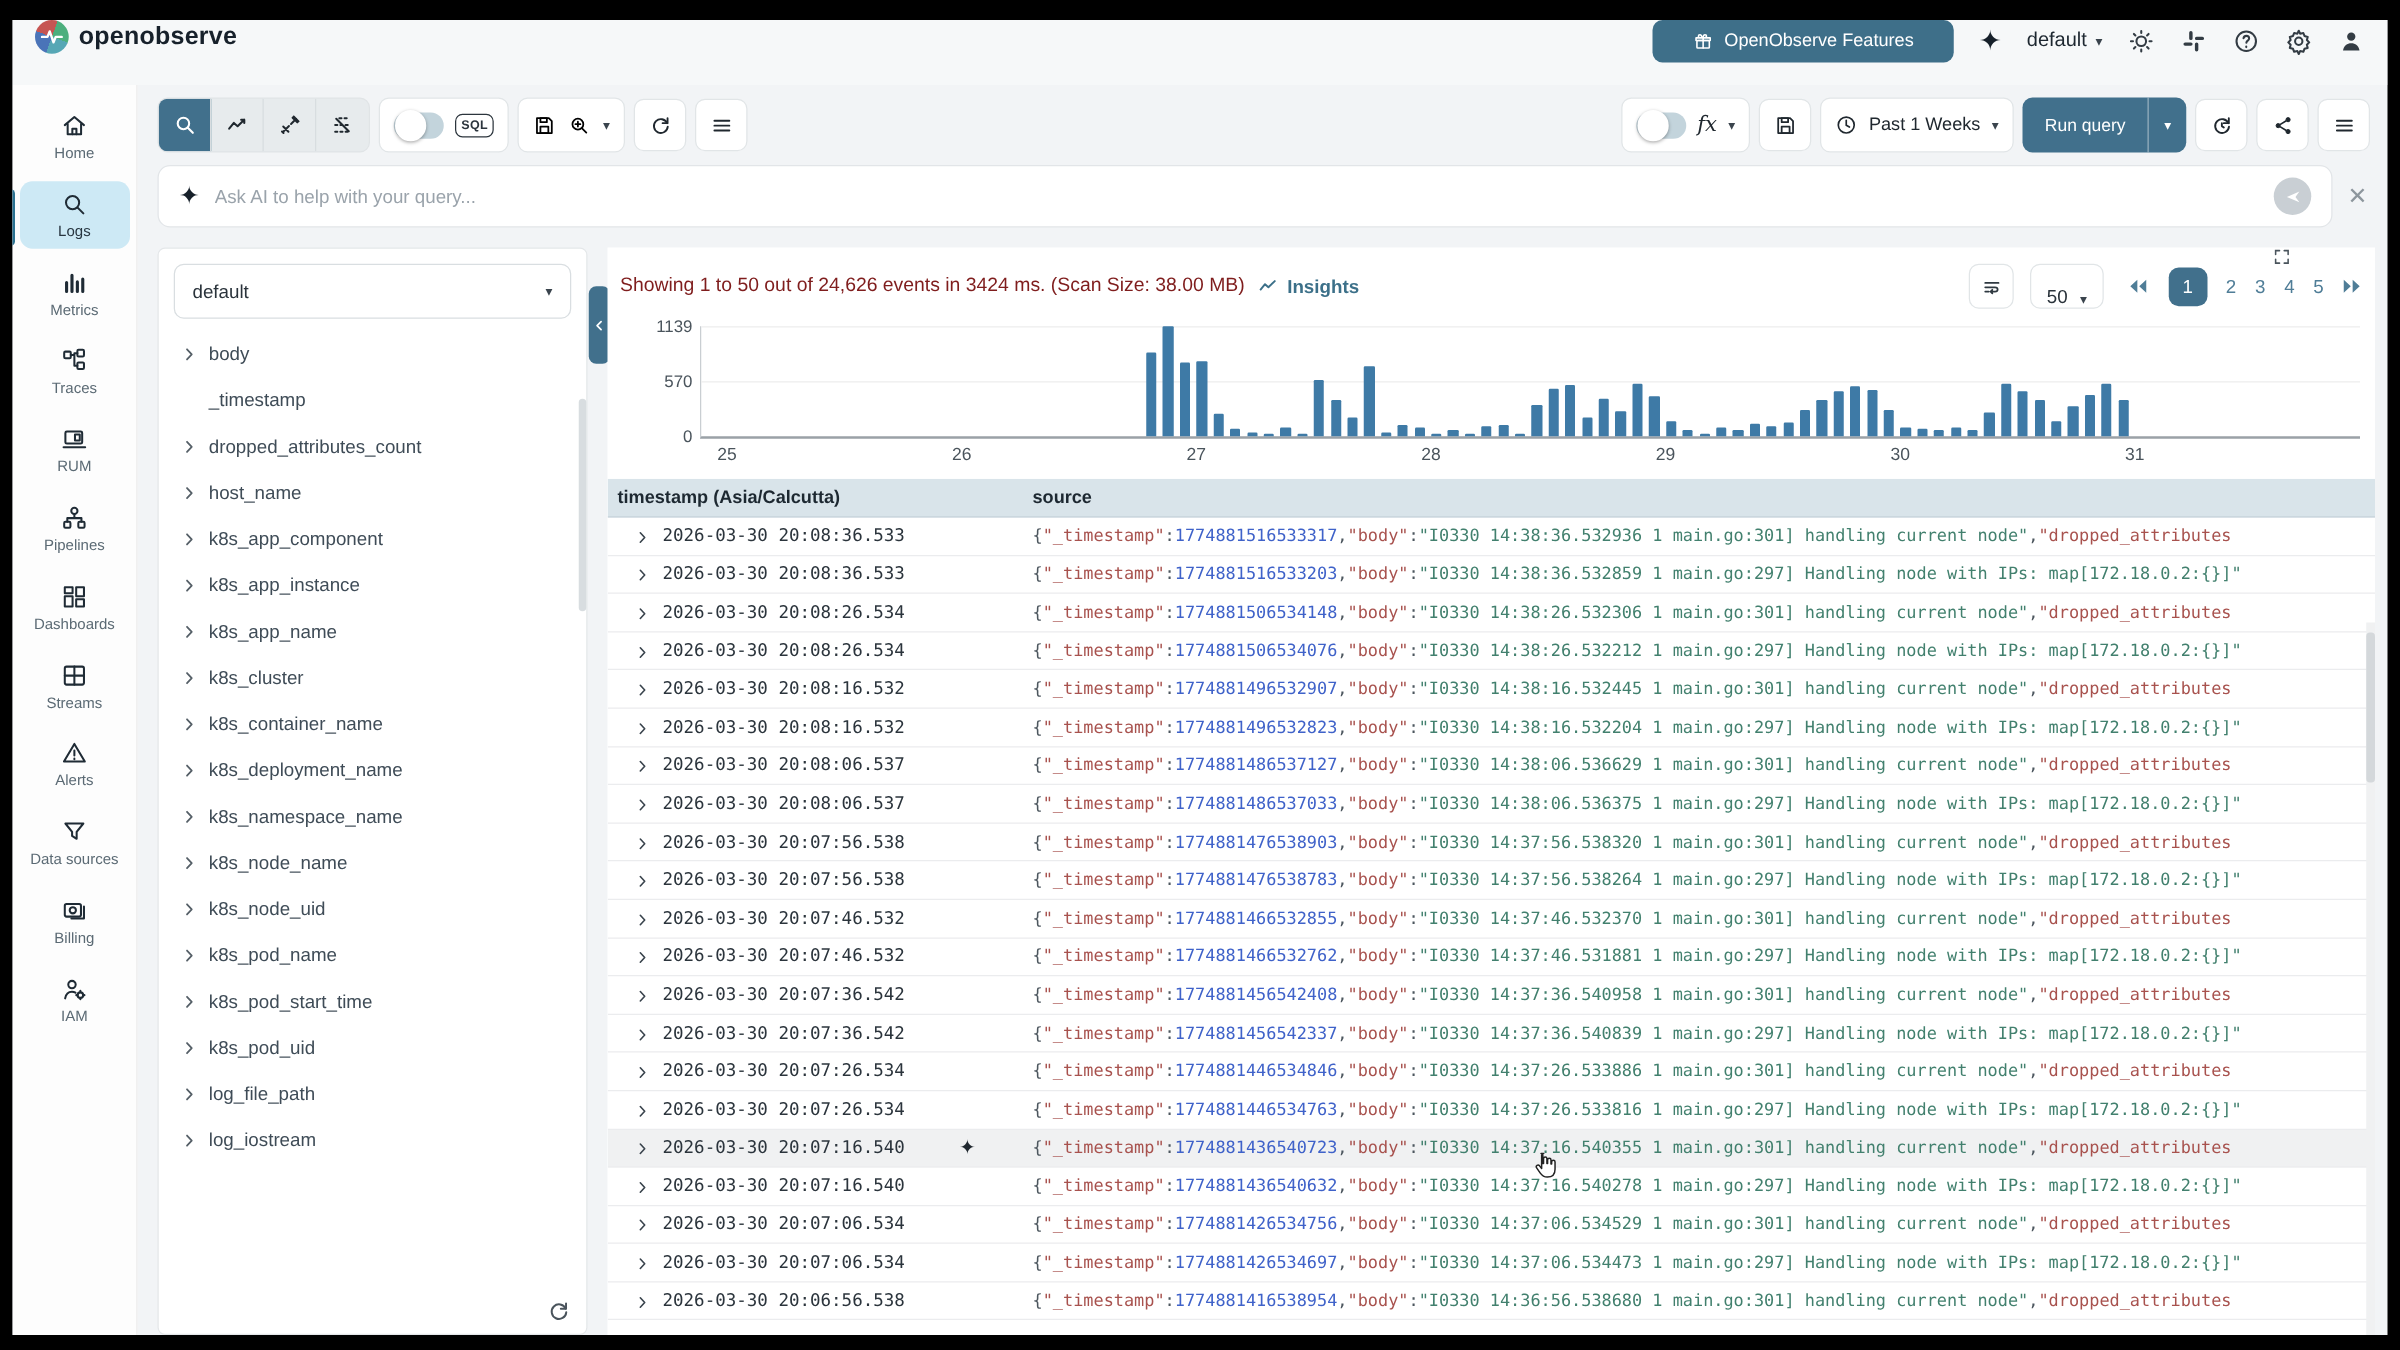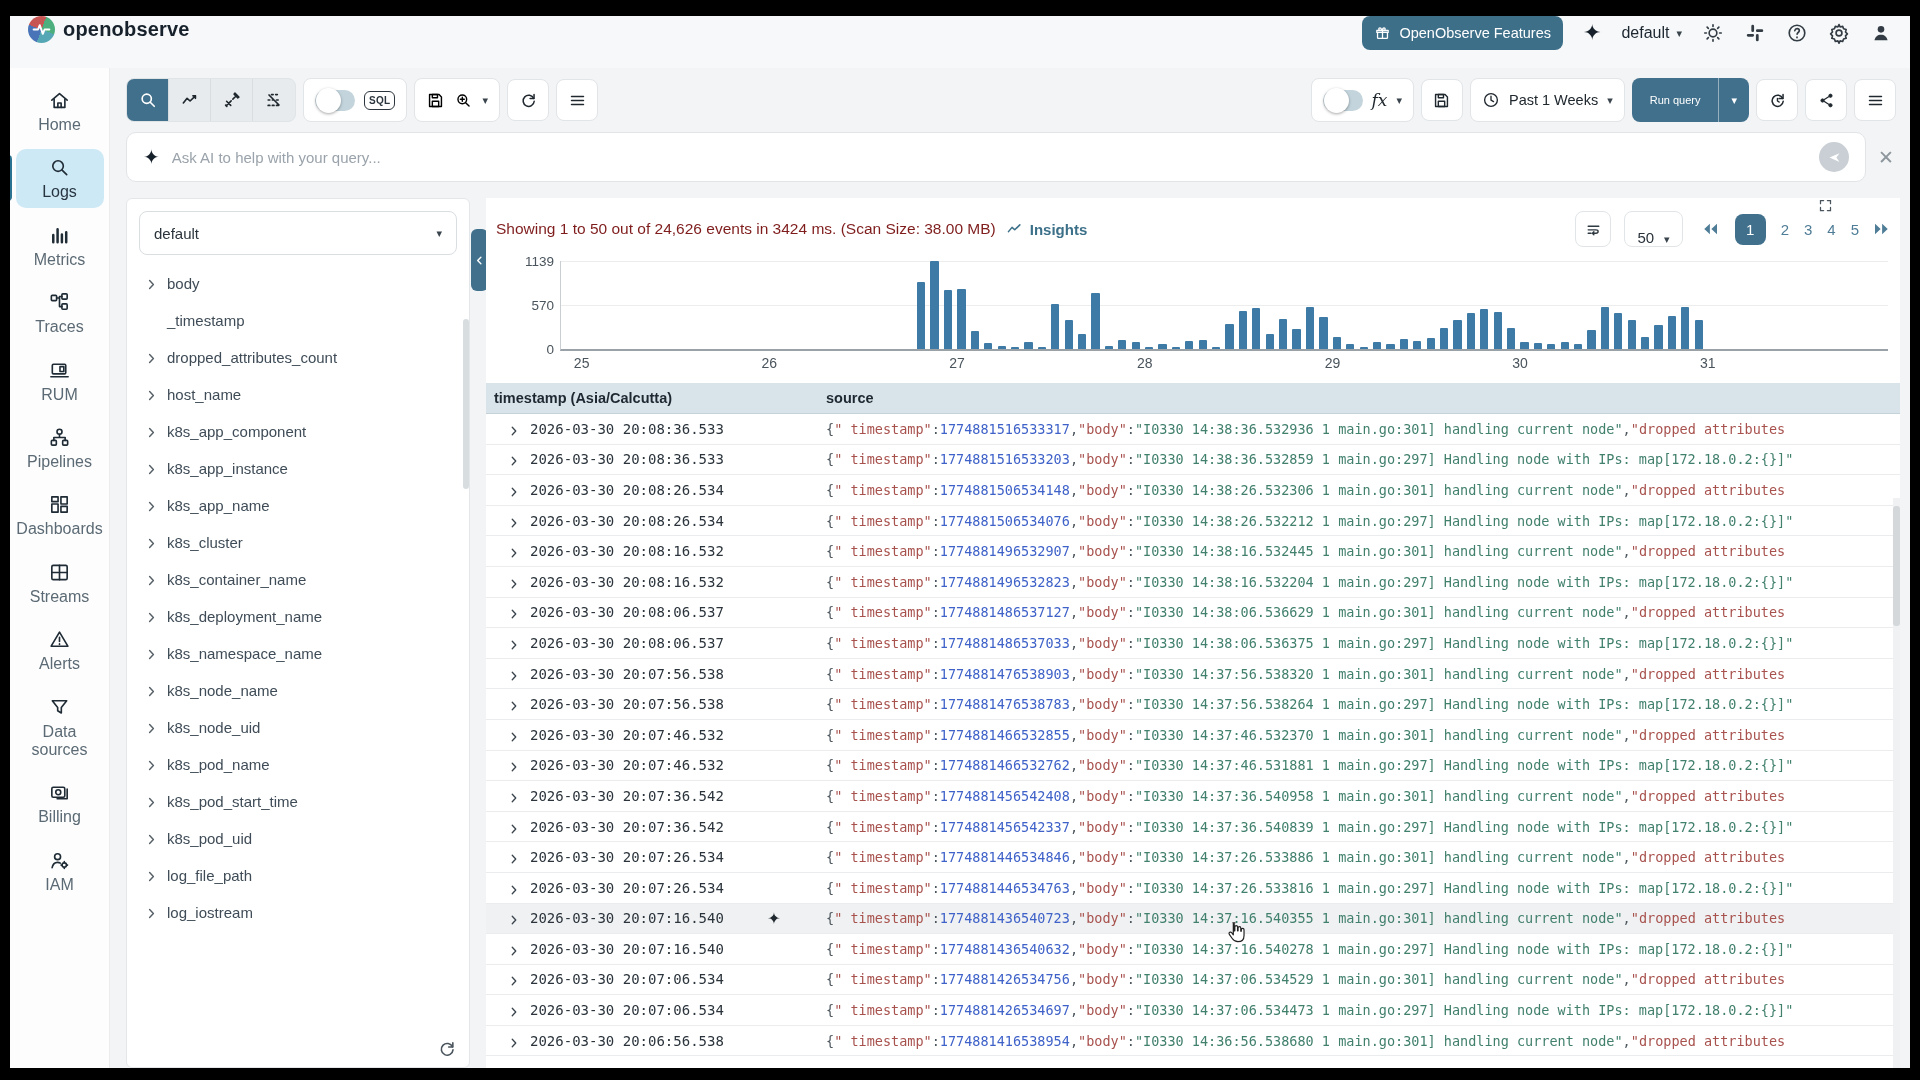--- a/index.html
+++ b/index.html
@@ -6,33 +6,33 @@
   html,body{width:1920px;height:1080px;overflow:hidden;background:#000;font-family:"Liberation Sans",sans-serif}
   .frame{position:absolute;left:10px;right:10px;top:16px;bottom:12px;background:#f2f4f6;overflow:hidden}
 
   
   .app-header{position:absolute;left:0;right:0;top:0;height:52px;display:flex;align-items:flex-start;padding:0 18px;background:#f6f8f9}
   .logo{display:flex;align-items:center;gap:8px}
   .logo-mark{width:27px;height:27px;border-radius:50%;background:conic-gradient(from 200deg,#4a74b8 0 25%,#c65553 25% 50%,#4caf7d 50% 75%,#56a7b5 75% 100%);position:relative;flex:0 0 auto}
   .logo-mark svg{position:absolute;inset:3px}
   .logo-text{font-size:20px;font-weight:bold;color:#17212b;letter-spacing:.2px}
   .header-right{margin-left:auto;display:flex;align-items:center;gap:20px}
-  .features-btn{display:flex;align-items:center;gap:8px;background:#3e6f89;color:#fff;border:none;border-radius:8px;height:34px;padding:0 12px;font-size:14.5px;font-family:inherit;cursor:pointer}
+  .features-btn{display:flex;align-items:center;gap:8px;background:#3e6f89;color:#fff;border:none;border-radius:8px;height:34px;padding:0 32px;font-size:14.5px;font-family:inherit;cursor:pointer}
   .sparkle{font-size:22px;color:#16202a;line-height:1}
   .org-select{display:flex;align-items:center;gap:7px;font-size:16px;color:#1d2730;cursor:pointer}
   .caret{font-size:11px;color:#3a444d}
   .hd-ic{width:22px;height:22px;color:#333c44;cursor:pointer}
   .hd-ic svg{width:100%;height:100%}
 
   
   .sidebar{position:absolute;left:0;top:52px;bottom:0;width:100px;background:#fdfdfd;border-right:1px solid #ececec;display:flex;flex-direction:column;align-items:center;padding-top:14px;gap:9px}
   .side-item{position:relative;width:88px;padding:7px 2px 6px;display:flex;flex-direction:column;align-items:center;gap:4px;border-radius:10px;cursor:pointer}
   .side-item .side-ic{width:23px;height:23px;color:#1f2b35}
   .side-item .side-ic svg{width:100%;height:100%}
-  .side-label{font-size:16px;color:#5b6a74;text-align:center;line-height:1.15}
+  .side-label{font-size:12px;color:#5b6a74;text-align:center;line-height:1.15}
   .side-item.active{background:#cde9f5}
   .side-item.active .side-label{color:#273540}
   .active-bar{position:absolute;left:-12px;top:6px;width:8px;height:46px;background:#2c7291;border-radius:5px}
 
   
   .main{position:absolute;left:100px;right:0;top:52px;bottom:0;display:flex;flex-direction:column}
   .toolbar{display:flex;align-items:center;justify-content:space-between;padding:10px 14px 8px 16px}
   .tb-left,.tb-right{display:flex;align-items:center;gap:7px}
   .seg{display:flex;background:#e7ebed;border-radius:8px;overflow:hidden;border:1px solid #e0e4e6}
   .seg-btn{width:42px;height:42px;display:flex;align-items:center;justify-content:center;color:#20282f;cursor:pointer;border-right:1px solid #d8dde0}
@@ -42,21 +42,21 @@
   .tb-group{display:flex;align-items:center;gap:9px;background:#fff;border:1px solid #e1e5e7;border-radius:8px;height:44px;padding:0 11px;cursor:pointer}
   .tb-btn{width:42px;height:42px;display:flex;align-items:center;justify-content:center;background:#fff;border:1px solid #e1e5e7;border-radius:8px;color:#20282f;cursor:pointer}
   .tb-btn svg{width:19px;height:19px}
   .toggle{width:40px;height:21px;border-radius:11px;background:#c3d4dc;position:relative;flex:0 0 auto}
   .toggle .knob{position:absolute;left:1px;top:-2px;width:25px;height:25px;border-radius:50%;background:#fff;box-shadow:0 1px 3px rgba(0,0,0,.35)}
   .sql-badge{border:1.6px solid #2c353d;border-radius:6px;font-size:10px;font-weight:bold;color:#2c353d;padding:3px 4px;letter-spacing:.3px}
   .fx-label{font-size:17px;font-style:italic;font-family:"DejaVu Serif",serif;color:#20282f}
   .time-range{display:flex;align-items:center;gap:9px;font-size:14.5px;color:#20282f}
   .time-range svg{width:18px;height:18px}
   .runq{display:flex;align-items:stretch;background:#41708c;border-radius:8px;overflow:hidden;height:44px;cursor:pointer}
-  .runq .runq-label{display:flex;align-items:center;color:#fff;font-size:11px;padding:12px 18px;border-right:1px solid rgba(255,255,255,.45)}
+  .runq .runq-label{display:flex;align-items:center;color:#fff;font-size:14px;padding:12px 18px;border-right:1px solid rgba(255,255,255,.45)}
   .runq .runq-caret{display:flex;align-items:center;color:#fff;padding:0 12px;font-size:11px}
 
   
   .ai-row{display:flex;align-items:center;gap:10px;padding:2px 14px 8px 16px}
   .ai-bar{flex:1;display:flex;align-items:center;gap:12px;background:#fff;border:1px solid #e2e5e8;border-radius:10px;height:50px;padding:0 16px}
   .ai-bar .sparkle{font-size:20px}
   .ai-input{flex:1;border:none;outline:none;font-size:15px;color:#333;font-family:inherit;background:transparent}
   .ai-input::placeholder{color:#9aa3ab}
   .ai-send{width:30px;height:30px;border-radius:50%;background:#c9cfd4;border:none;color:#fff;display:flex;align-items:center;justify-content:center;cursor:pointer}
   .ai-send svg{width:15px;height:15px}

